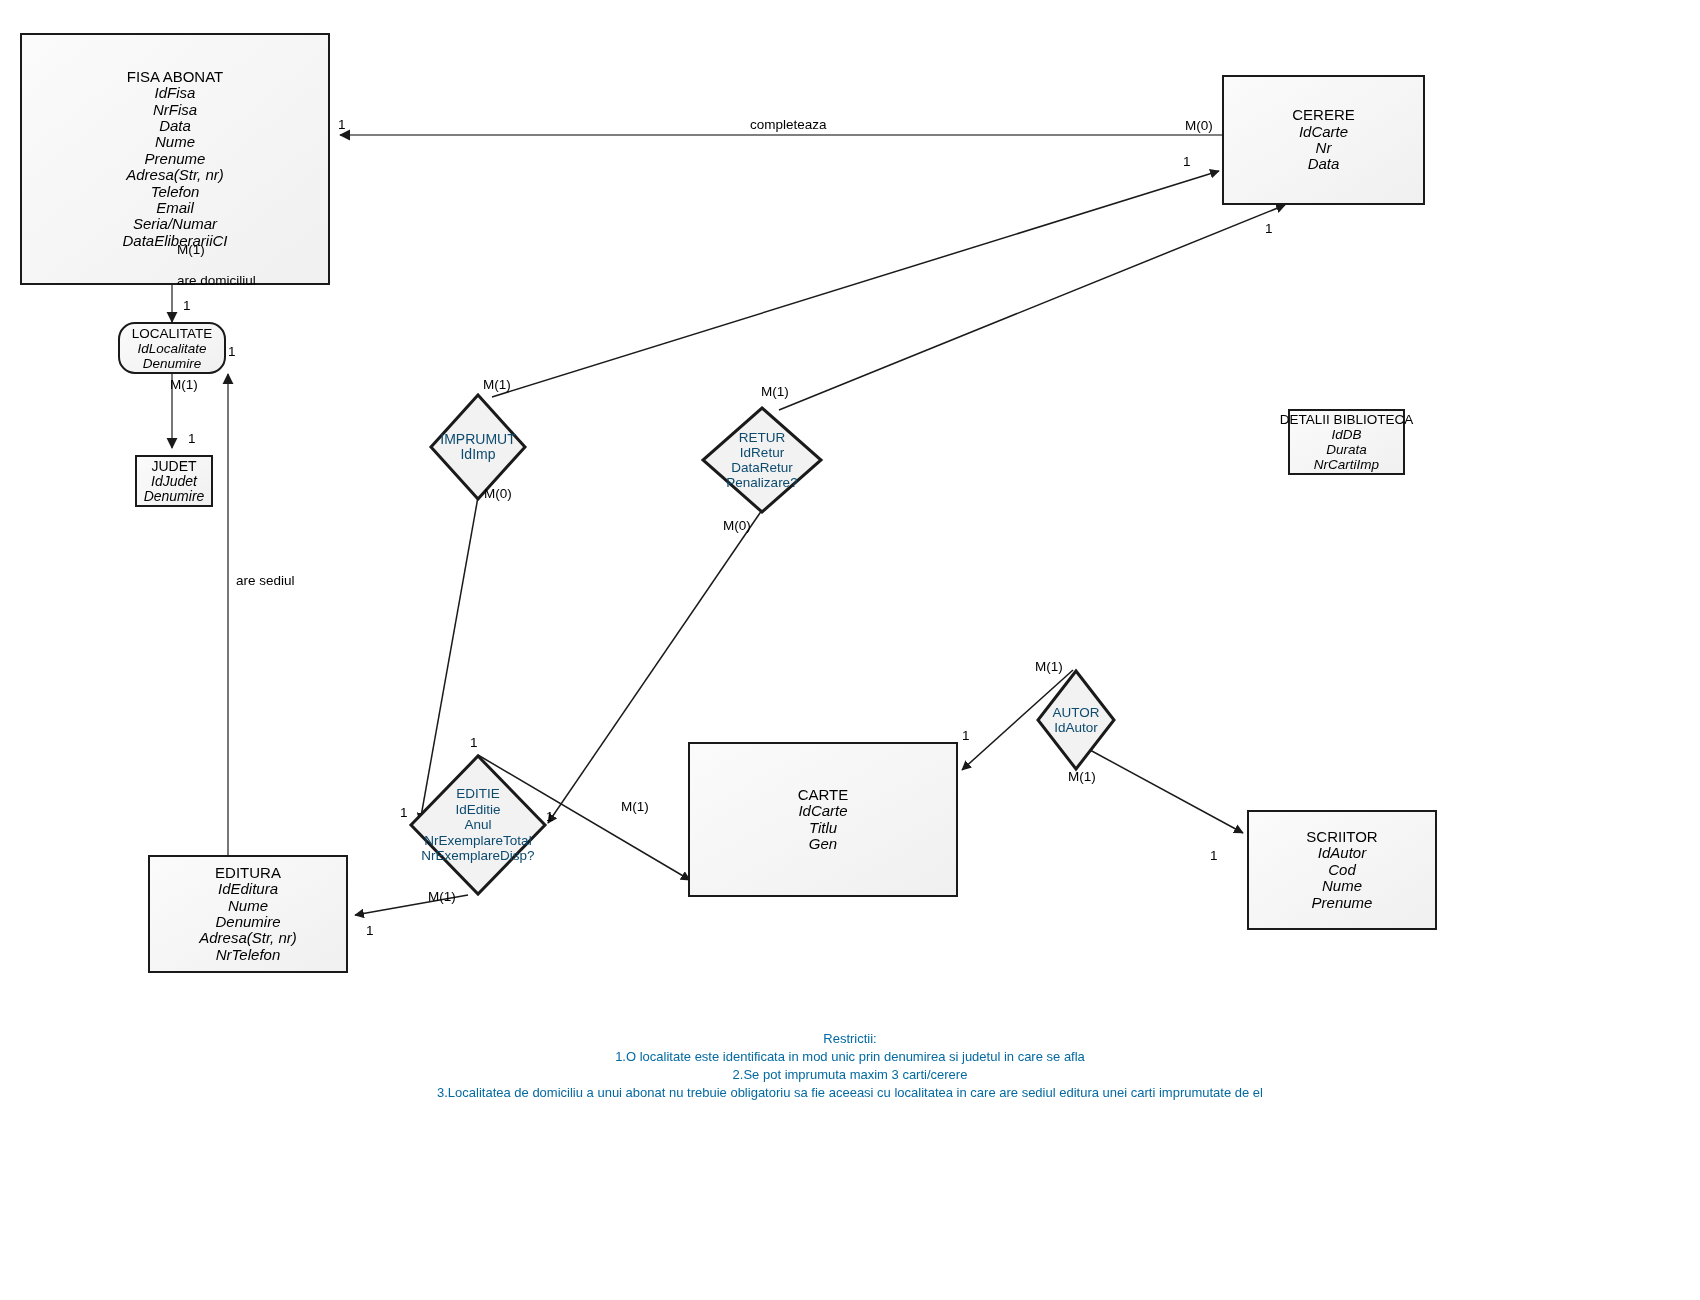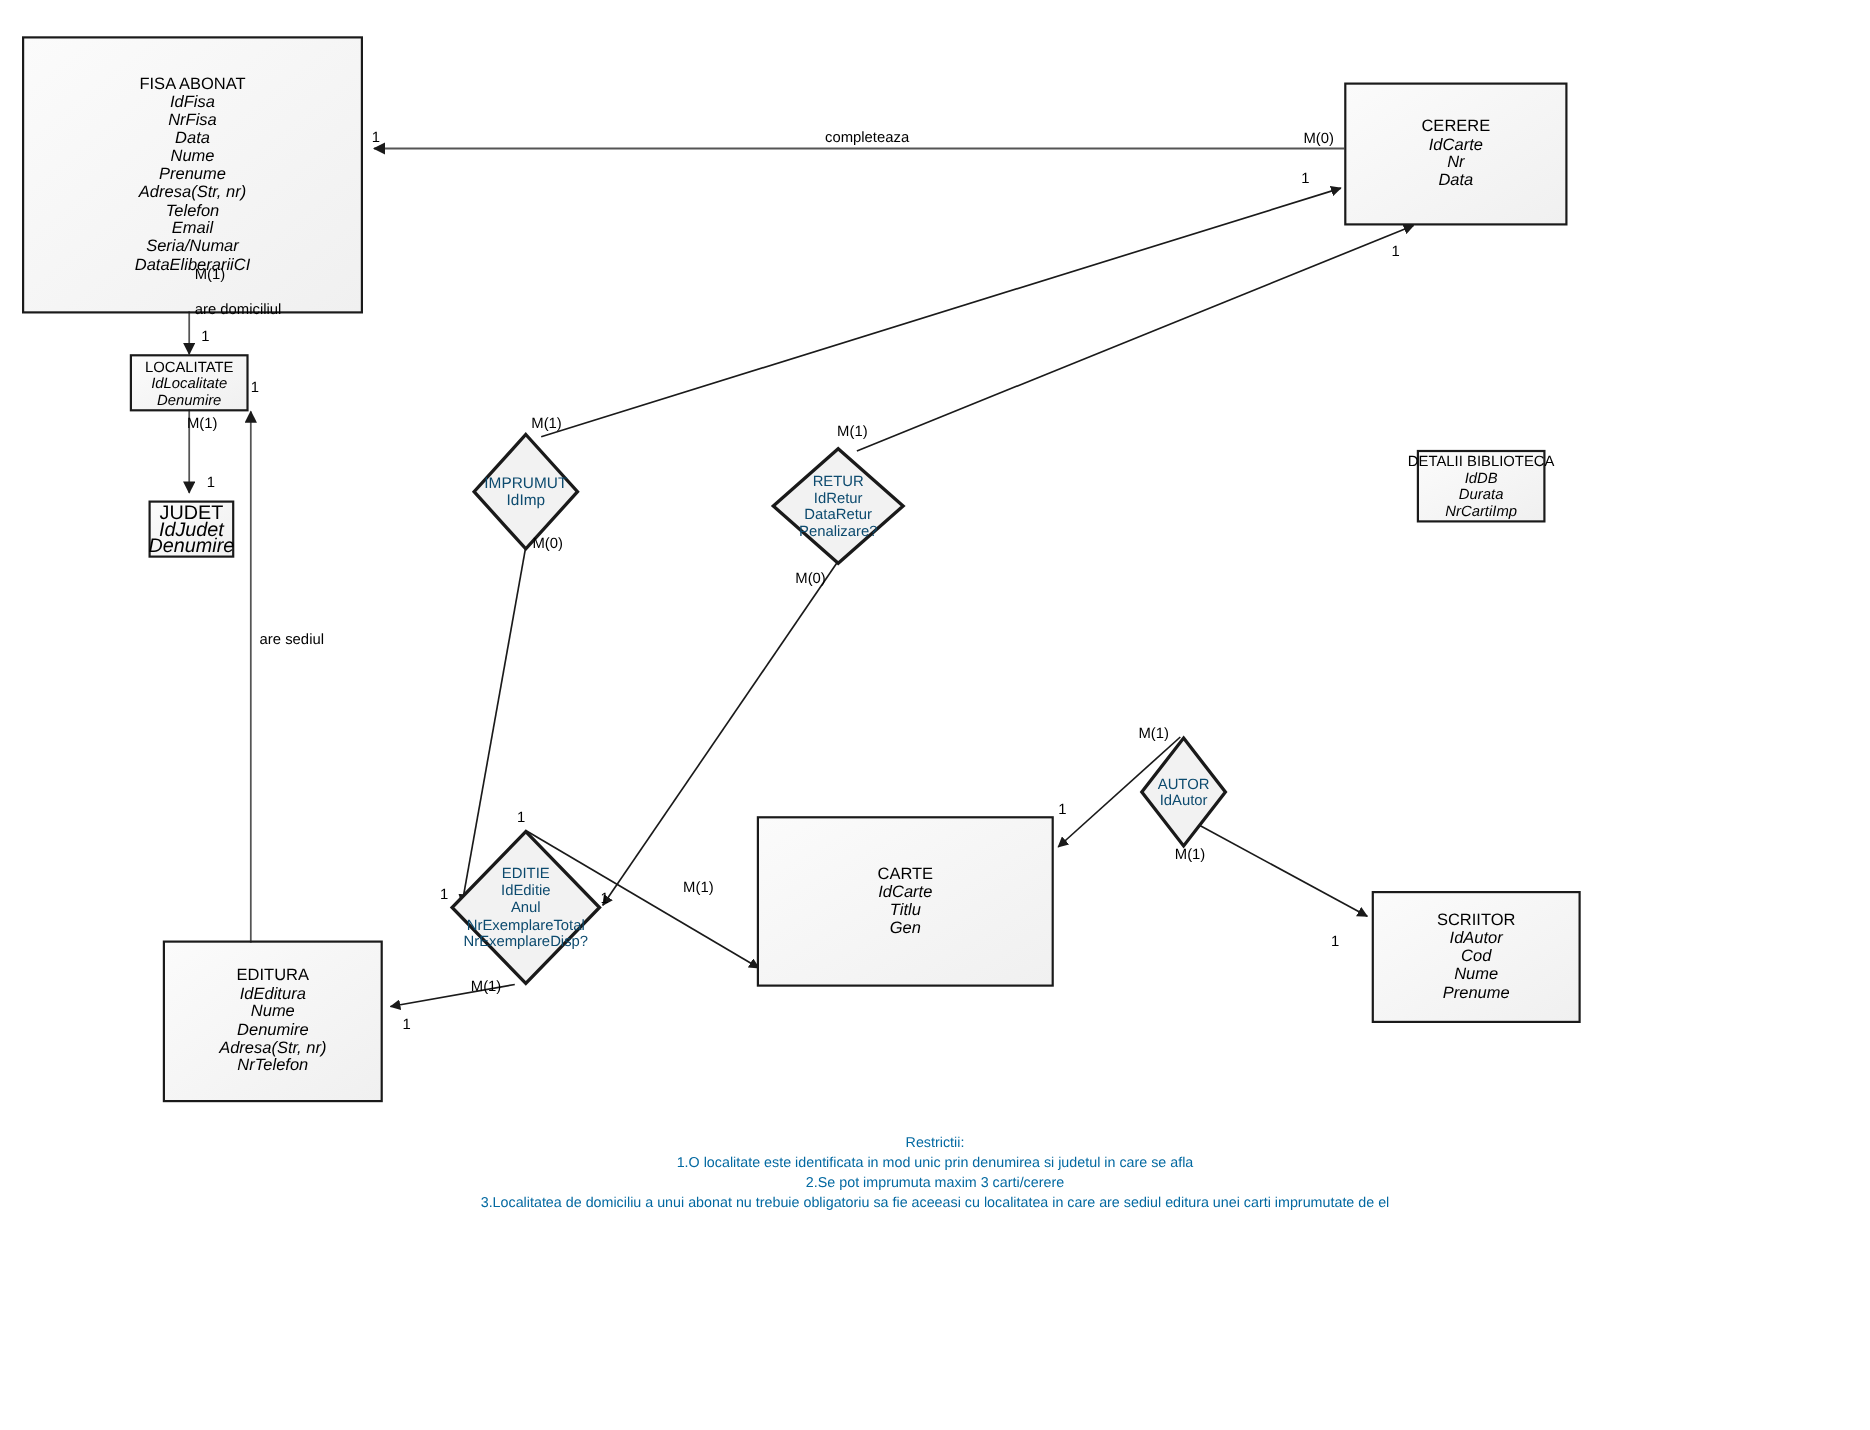--- a/index.html
+++ b/index.html
@@ -151,47 +151,47 @@
     <div class="attr">Data</div>
     <div class="attr">Nume</div>
     <div class="attr">Prenume</div>
     <div class="attr">Adresa(Str, nr)</div>
     <div class="attr">Telefon</div>
     <div class="attr">Email</div>
     <div class="attr">Seria/Numar</div>
     <div class="attr">DataEliberariiCI</div>
   </div>
 
-  <div class="entity" style="left:118px; top:322px; width:108px; height:52px; font-size:13.5px; line-height:15px;">
+  <div class="entity" style="left:118px; top:322px; width:108px; height:52px; font-size:13.5px; line-height:15px;border-radius:17px;">
     <div class="ttl">LOCALITATE</div>
     <div class="attr">IdLocalitate</div>
     <div class="attr">Denumire</div>
   </div>
 
-  <div class="entity" style="left:135px; top:455px; width:78px; height:52px; font-size:18px; line-height:15px;">
+  <div class="entity" style="left:135px; top:455px; width:78px; height:52px; font-size:14px; line-height:15px;">
     <div class="ttl">JUDET</div>
     <div class="attr">IdJudet</div>
     <div class="attr">Denumire</div>
   </div>
 
   <div class="entity" style="left:1222px; top:75px; width:203px; height:130px;">
     <div class="ttl">CERERE</div>
     <div class="attr">IdCarte</div>
     <div class="attr">Nr</div>
     <div class="attr">Data</div>
   </div>
 
   <div class="entity" style="left:1288px; top:409px; width:117px; height:66px; font-size:13.5px; line-height:15px;">
     <div class="ttl">DETALII BIBLIOTECA</div>
     <div class="attr">IdDB</div>
     <div class="attr">Durata</div>
     <div class="attr">NrCartiImp</div>
   </div>
 
-  <div class="entity" style="left:148px; top:855px; width:200px; height:147px;">
+  <div class="entity" style="left:148px; top:855px; width:200px; height:118px;">
     <div class="ttl">EDITURA</div>
     <div class="attr">IdEditura</div>
     <div class="attr">Nume</div>
     <div class="attr">Denumire</div>
     <div class="attr">Adresa(Str, nr)</div>
     <div class="attr">NrTelefon</div>
   </div>
 
   <div class="entity" style="left:688px; top:742px; width:270px; height:155px;">
     <div class="ttl">CARTE</div>

